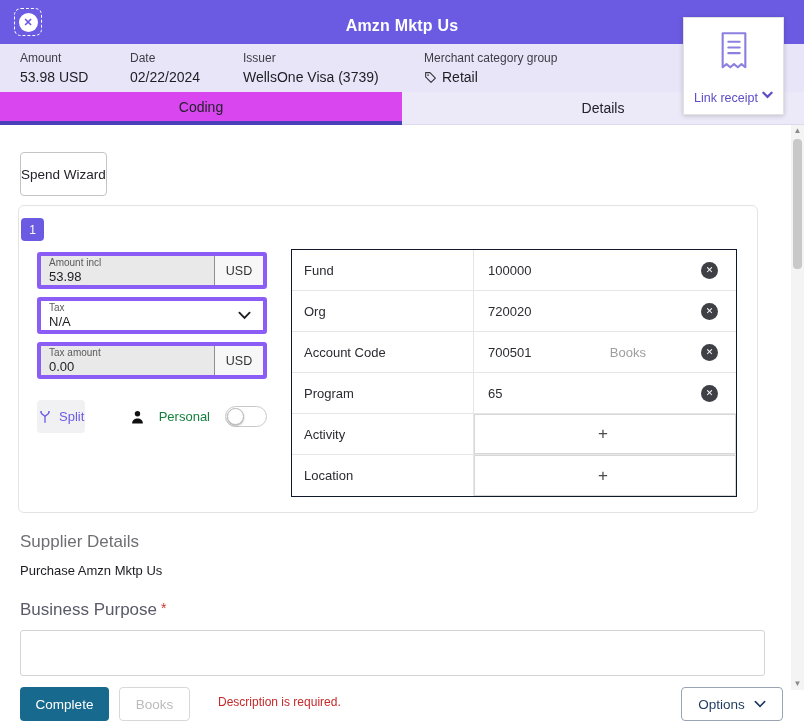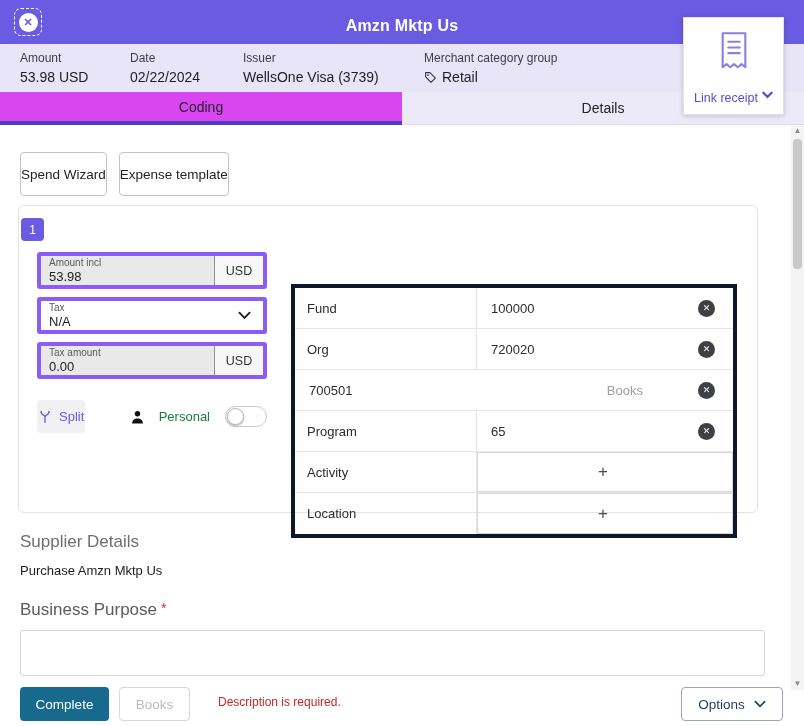--- a/index.html
+++ b/index.html
@@ -48,21 +48,21 @@
   .field-suffix { width:49px; border-left:1px solid #8F8F8F; background:#F7F7F7; display:flex; align-items:center; justify-content:center; font-size:12.5px; color:#333; }
   .field-chevron { width:38px; display:flex; align-items:center; justify-content:center; cursor:pointer; }
 
   .split-row { position:absolute; left:18px; top:194px; width:230px; display:flex; align-items:center; }
   .split-btn { display:flex; align-items:center; gap:7px; background:#F1F0F2; border:none; border-radius:4px; height:33px; padding:0 1px; color:#6A5BE2; font-size:13px; cursor:pointer; font-family:inherit; }
   .personal { margin-left:auto; display:flex; align-items:center; gap:15px; font-size:13px; color:#15803d; }
   .toggle { position:relative; width:42px; height:21px; border:1px solid #C9C9C9; border-radius:11px; background:#ffffff; cursor:pointer; }
   .toggle-knob { position:absolute; left:1px; top:1px; width:17px; height:17px; border-radius:50%; background:#fff; border:1px solid #B9B9B9; box-shadow:0 1px 2px rgba(0,0,0,.3); }
 
   
-  .alloc { position:absolute; left:272px; top:43px; width:446px; border:4px solid #0f172a;margin-top:35px; }
+  .alloc { position:absolute; left:272px; top:43px; width:446px; border:1px solid #0f172a; }
   .alloc-row { display:flex; height:41px; border-bottom:1px solid #E6E6E6; }
   .alloc-row:last-child { border-bottom:none; }
   .alloc-label { width:182px; display:flex; align-items:center; padding-left:12px; font-size:13px; color:#2b2b31; border-right:1px solid #E6E6E6; }
   .alloc-value { flex:1; display:flex; align-items:center; padding:0 18px 0 14px; font-size:13px; color:#2b2b31; cursor:pointer; }
   .alloc-val { flex:1; }
   .alloc-sec { color:#9E9E9E; margin-right:55px; }
   .clear-btn { width:17px; height:17px; border-radius:50%; background:#3F3F46; color:#fff; border:none; display:flex; align-items:center; justify-content:center; font-size:9px; cursor:pointer; flex:none; }
   .add-cell { border:1px solid #D8D8D8; justify-content:center; color:#4a4a4a; font-size:17px; }
 
   
@@ -146,21 +146,20 @@
     </button>
   </div>
 
   <div class="tabs">
     <button class="tab active">Coding</button>
     <button class="tab inactive">Details</button>
   </div>
 
   <div class="action-row">
     <button class="outline-btn">Spend Wizard</button>
-    <button class="outline-btn">Expense template</button>
   </div>
 
   <div class="card">
     <div class="line-badge">1</div>
 
     <div class="fields">
       <div class="field disabled">
         <div class="field-main">
           <span class="field-label">Amount incl</span>
           <span class="field-value">53.98</span>
@@ -227,20 +226,21 @@
       <div class="alloc-row">
         <div class="alloc-label">Org</div>
         <div class="alloc-value">
           <span class="alloc-val">720020</span>
           <button class="clear-btn">
               <span>✕</span>
             </button>
         </div>
       </div>
       <div class="alloc-row">
+        <div class="alloc-label">Account Code</div>
         <div class="alloc-value">
           <span class="alloc-val">700501</span>
           <span class="alloc-sec">Books</span>
           <button class="clear-btn">
               <span>✕</span>
             </button>
         </div>
       </div>
       <div class="alloc-row">
         <div class="alloc-label">Program</div>

